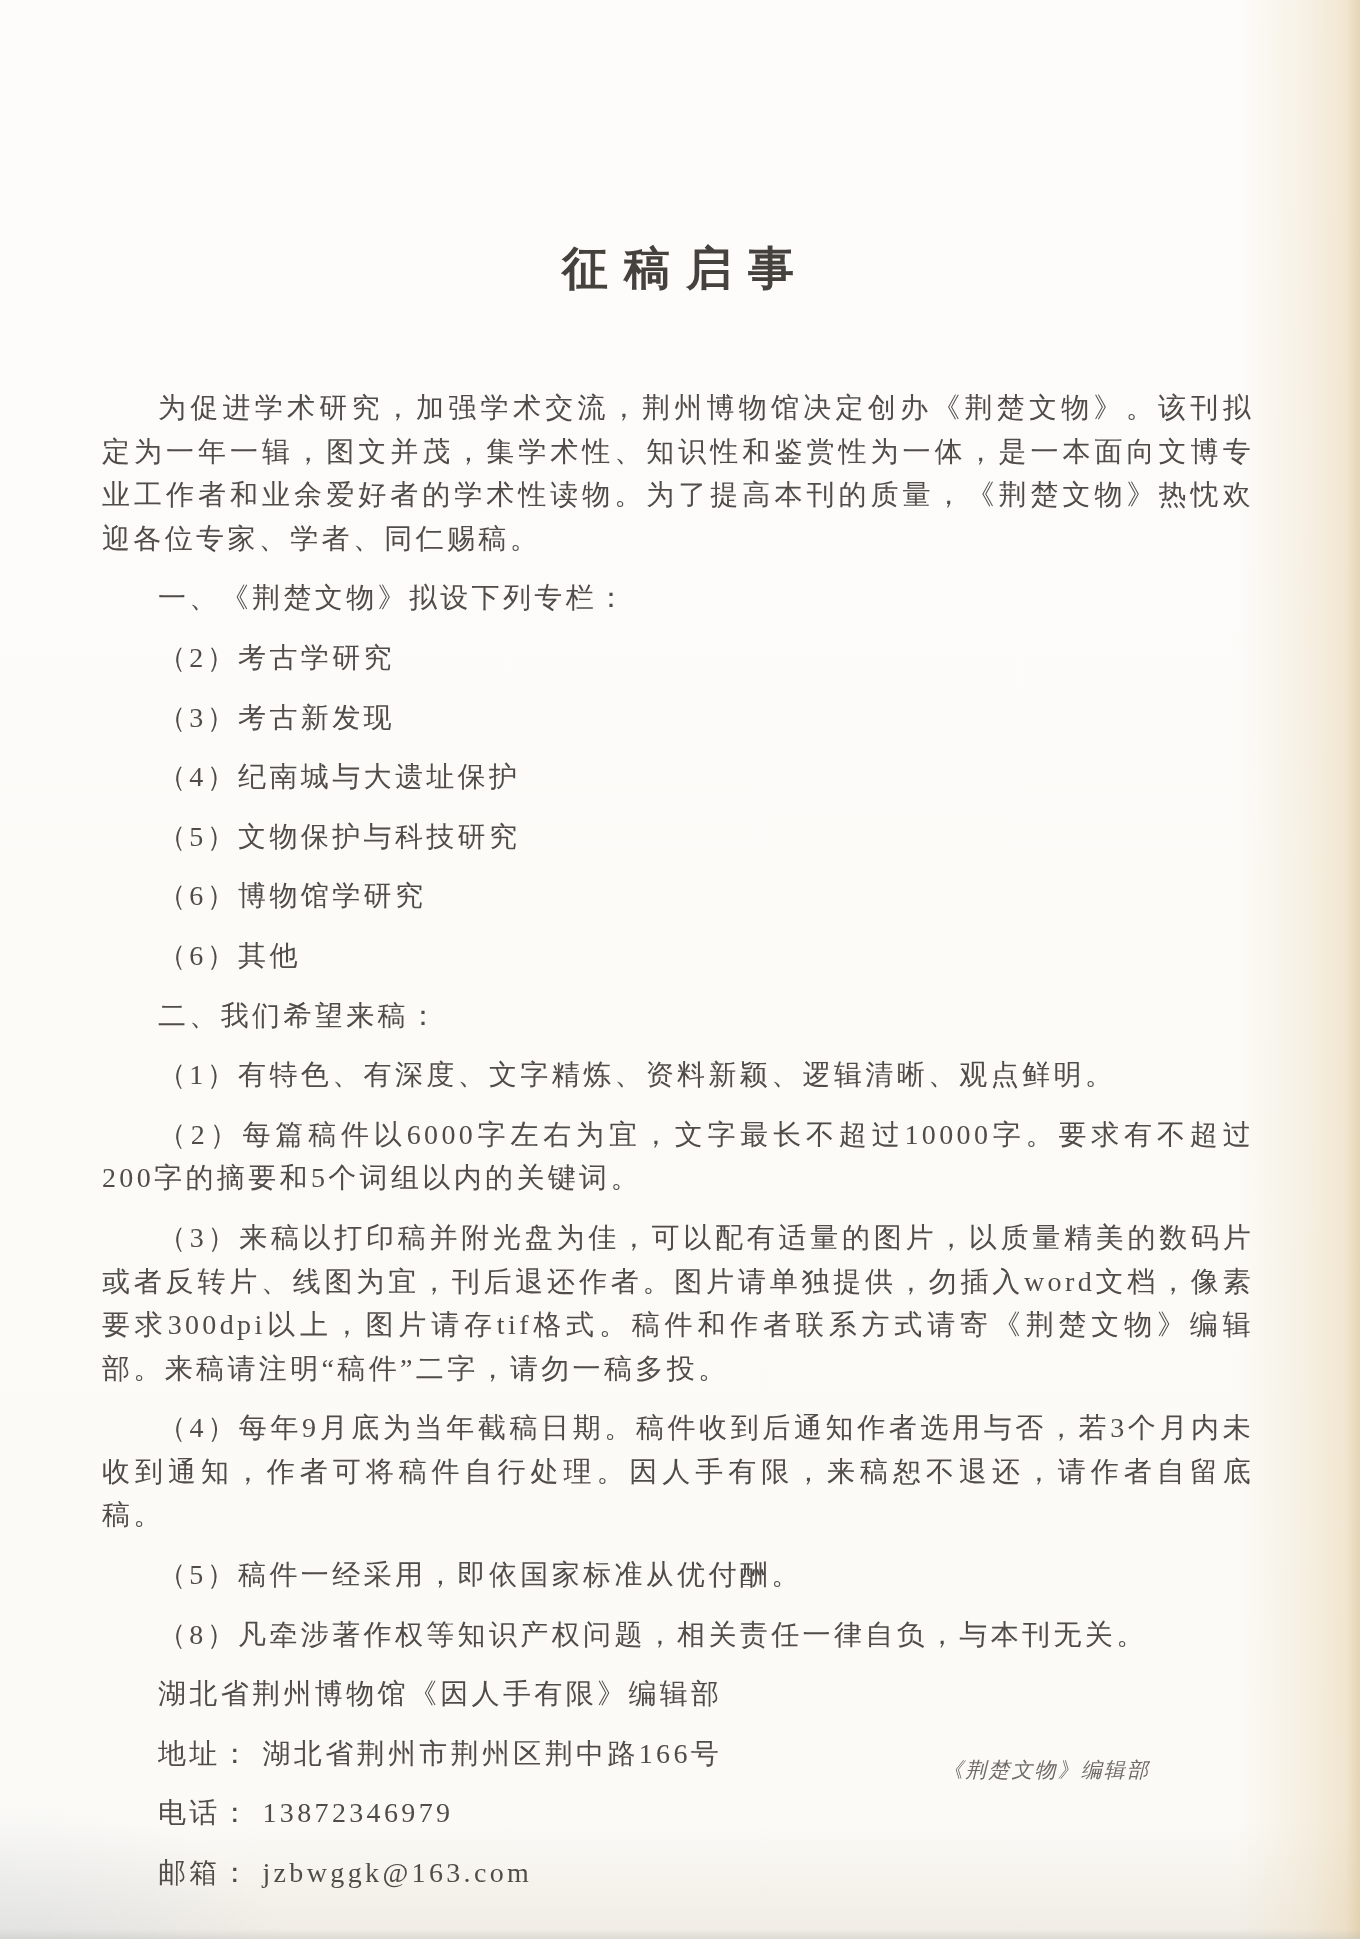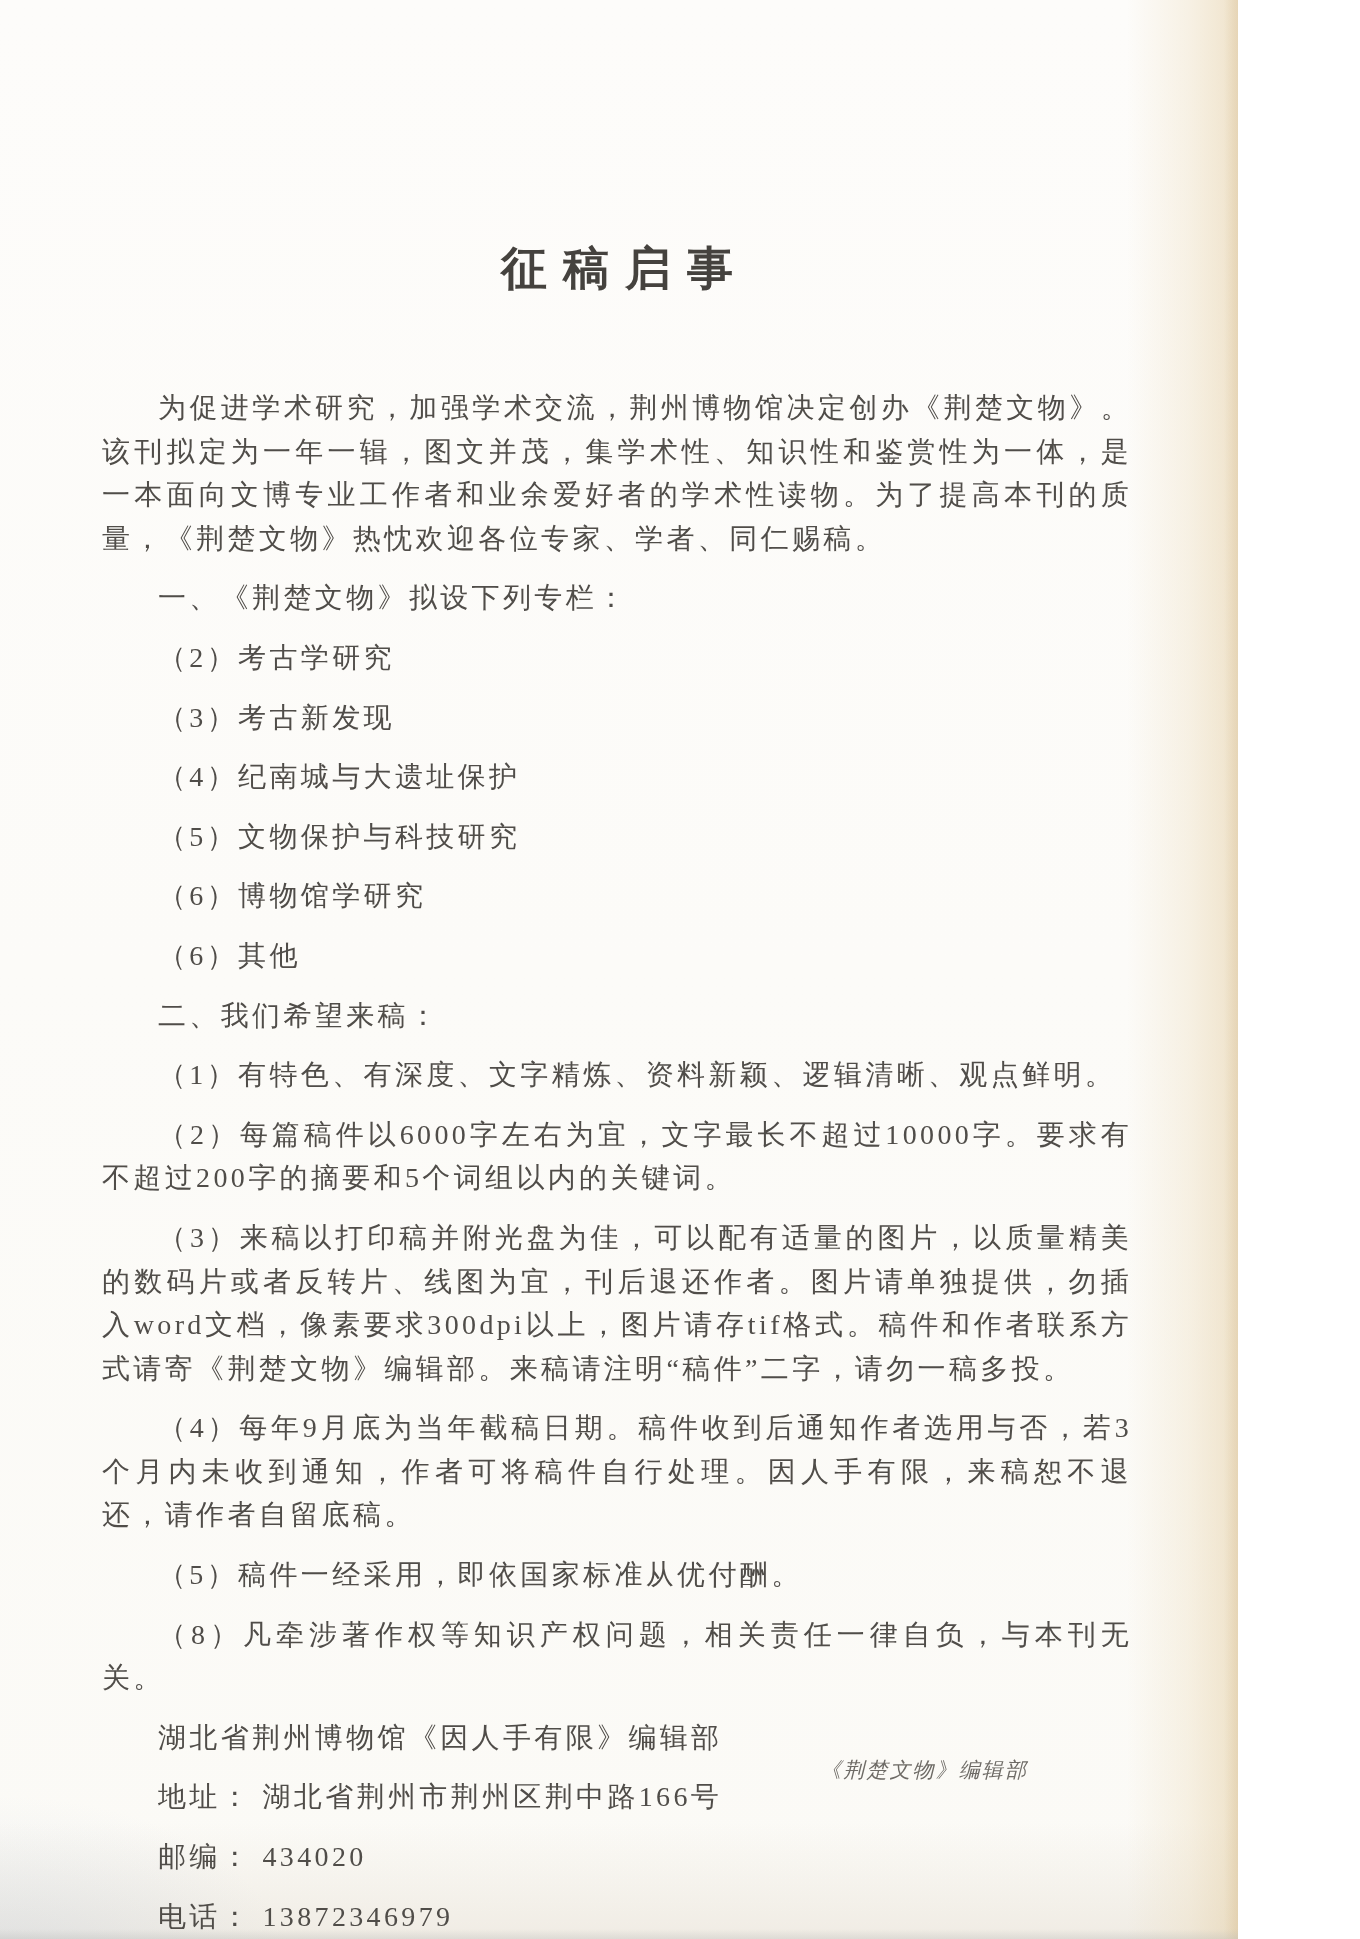--- a/index.html
+++ b/index.html
@@ -3,28 +3,27 @@
 <meta charset="utf-8">
 <style>
   html, body { margin: 0; padding: 0; }
   body {
     width: 1360px; height: 1939px;
     font-family: "Liberation Serif", "DejaVu Serif", serif;
     background: #ffffff;
   }
   .page {
     position: relative;
-    width: 1208px; height: 1939px;
+    width: 1360px; height: 1939px;
     overflow: hidden;
     background:
       radial-gradient(ellipse 420px 260px at 0% 102%, rgba(175,190,212,0.28), rgba(175,190,212,0) 70%),
       linear-gradient(to right, rgba(0,0,0,0) 91%, rgba(236,220,188,0.35) 96%, rgba(228,206,164,0.55) 100%),
       linear-gradient(to bottom, rgba(0,0,0,0) 94%, rgba(214,203,186,0.30) 100%),
       linear-gradient(#fdfcfa, #fbfaf6);
-    padding-left: 30px;
   }
   .scan-edge-right {
     position: absolute; top: 0; right: 0; width: 14px; height: 100%;
     background: linear-gradient(to right, rgba(224,200,156,0.0), rgba(219,196,156,0.45));
   }
   .scan-edge-bottom {
     position: absolute; left: 0; bottom: 0; width: 100%; height: 10px;
     background: linear-gradient(to bottom, rgba(190,190,186,0.0), rgba(186,186,184,0.35));
   }
   .content {
@@ -89,21 +88,20 @@
       <p class="para">（2）每篇稿件以6000字左右为宜，文字最长不超过10000字。要求有不超过200字的摘要和5个词组以内的关键词。</p>
       <p class="para">（3）来稿以打印稿并附光盘为佳，可以配有适量的图片，以质量精美的数码片或者反转片、线图为宜，刊后退还作者。图片请单独提供，勿插入word文档，像素要求300dpi以上，图片请存tif格式。稿件和作者联系方式请寄《荆楚文物》编辑部。来稿请注明“稿件”二字，请勿一稿多投。</p>
       <p class="para">（4）每年9月底为当年截稿日期。稿件收到后通知作者选用与否，若3个月内未收到通知，作者可将稿件自行处理。因人手有限，来稿恕不退还，请作者自留底稿。</p>
       <p class="para">（5）稿件一经采用，即依国家标准从优付酬。</p>
       <p class="para">（8）凡牵涉著作权等知识产权问题，相关责任一律自负，与本刊无关。</p>
     </section>
 
     <section>
       <p class="para">湖北省荆州博物馆《因人手有限》编辑部</p>
       <p class="para">地址： 湖北省荆州市荆州区荆中路166号</p>
-      <p class="para">邮编： 434020</p>
       <p class="para">电话： 13872346979</p>
       <p class="para">邮箱： jzbwggk@163.com</p>
     </section>
 
   </div>
 
   <p class="signature">《荆楚文物》编辑部</p>
 
   <div class="scan-edge-right"></div>
   <div class="scan-edge-bottom"></div>

